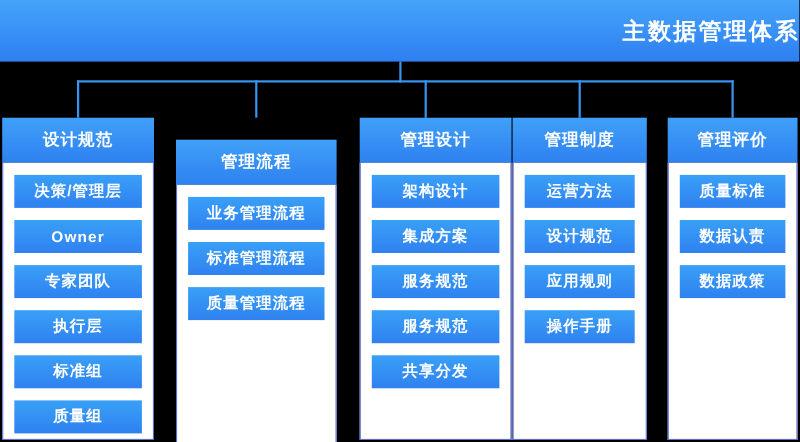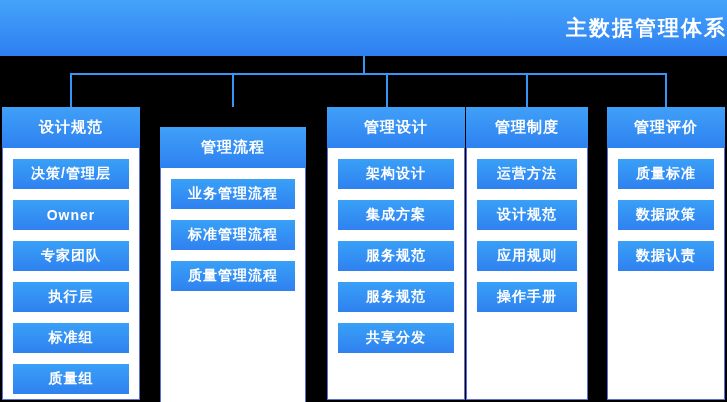--- a/index.html
+++ b/index.html
@@ -98,18 +98,18 @@
           <div class="node">运营方法</div>
           <div class="node">设计规范</div>
           <div class="node">应用规则</div>
           <div class="node">操作手册</div>
         </div>
       </div>
       <div class="column" style="left: 607px; width: 118px;">
         <div class="col-header">管理评价</div>
         <div class="col-body">
           <div class="node">质量标准</div>
+          <div class="node">数据认责</div>
           <div class="node">数据政策</div>
-          <div class="node">数据认责</div>
         </div>
       </div>
     </div>
 </div>
 
 </body></html>

